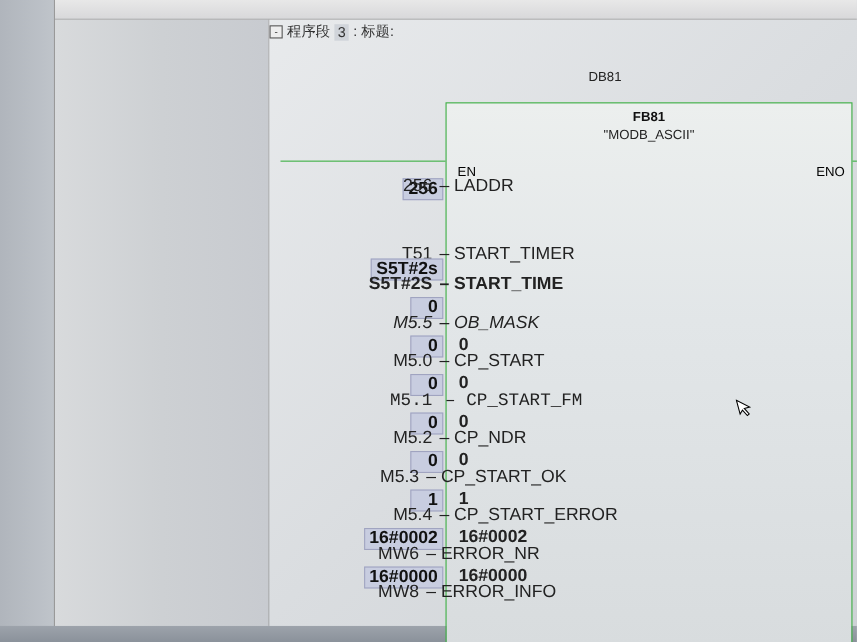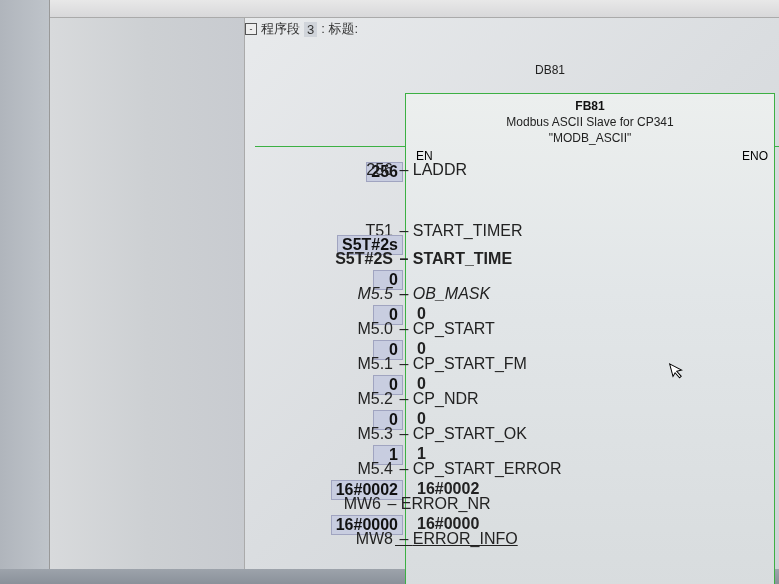--- a/index.html
+++ b/index.html
@@ -209,54 +209,53 @@
   </div>
 
   <div class="block-container">
     <div class="db-label">DB81</div>
 
     <div class="en-line"></div>
     <div class="eno-line"></div>
 
     <div class="fb-block">
       <div class="fb-title">FB81</div>
-      <div class="fb-subtitle">Modbus ASCII Slave for CP341</div>
       <div class="fb-modb">"MODB_ASCII"</div>
       <div class="en-label">EN</div>
       <div class="eno-label">ENO</div>
     </div>
 
     <div id="params-host">
         <div class="param-row" style="top: 99px; left: 20px; width: 128px; text-align: right;"><span class="param-value-box">256</span></div>
         <div class="param-row" style="top: 98px; left: 20px; width: 500px;"><span class="param-input" style="width: 120px;">256</span><span> – </span><span class="param-name">LADDR</span></div>
         <div class="param-row" style="top: 159px; left: 20px; width: 500px;"><span class="param-input" style="width: 120px;">T51</span><span> – </span><span class="param-name">START_TIMER</span></div>
         <div class="param-row" style="top: 172px; left: 20px; width: 128px; text-align: right;"><span class="param-value-box">S5T#2s</span></div>
         <div class="param-row" style="top: 187px; left: 20px; width: 500px; font-weight: bold;"><span class="param-input" style="width: 120px;">S5T#2S</span><span> – </span><span class="param-name">START_TIME</span></div>
         <div class="param-row" style="top: 207px; left: 20px; width: 128px; text-align: right;"><span class="param-value-box">0</span></div>
         <div class="param-row" style="top: 222px; left: 20px; width: 500px; font-style: italic;"><span class="param-input" style="width: 120px;">M5.5</span><span> – </span><span class="param-name">OB_MASK</span></div>
         <div class="param-row" style="top: 242px; left: 20px; width: 128px; text-align: right;"><span class="param-value-box">0</span></div>
         <div class="param-row" style="top: 257px; left: 20px; width: 500px;"><span class="param-input" style="width: 120px;">M5.0</span><span> – </span><span class="param-name">CP_START</span></div>
         <div class="param-row" style="top: 242px; left: 158px;"><span class="param-out-val" style="font-weight: bold;">0</span></div>
         <div class="param-row" style="top: 277px; left: 20px; width: 128px; text-align: right;"><span class="param-value-box">0</span></div>
-        <div class="param-row" style="top: 292px; left: 20px; width: 500px;"><span class="param-input" style="width: 120px;">M5.1</span><span> – </span><span class="param-name">CP_START_FM</span></div>
+        <div class="param-row" style="top: 292px; left: 20px; width: 500px; font-family: Liberation Mono, monospace;"><span class="param-input" style="width: 120px;">M5.1</span><span> – </span><span class="param-name">CP_START_FM</span></div>
         <div class="param-row" style="top: 277px; left: 158px;"><span class="param-out-val" style="font-weight: bold;">0</span></div>
         <div class="param-row" style="top: 312px; left: 20px; width: 128px; text-align: right;"><span class="param-value-box">0</span></div>
         <div class="param-row" style="top: 327px; left: 20px; width: 500px;"><span class="param-input" style="width: 120px;">M5.2</span><span> – </span><span class="param-name">CP_NDR</span></div>
         <div class="param-row" style="top: 312px; left: 158px;"><span class="param-out-val" style="font-weight: bold;">0</span></div>
         <div class="param-row" style="top: 347px; left: 20px; width: 128px; text-align: right;"><span class="param-value-box">0</span></div>
-        <div class="param-row" style="top: 362px; left: 20px; width: 500px;"><span class="param-input" style="width: 120px;">M5.3</span><span> – </span><span class="param-name">CP_START_OK</span></div>
+        <div class="param-row" style="top: 362px; left: 8px; width: 500px;"><span class="param-input" style="width: 120px;">M5.3</span><span> – </span><span class="param-name">CP_START_OK</span></div>
         <div class="param-row" style="top: 347px; left: 158px;"><span class="param-out-val" style="font-weight: bold;">0</span></div>
         <div class="param-row" style="top: 382px; left: 20px; width: 128px; text-align: right;"><span class="param-value-box">1</span></div>
         <div class="param-row" style="top: 397px; left: 20px; width: 500px;"><span class="param-input" style="width: 120px;">M5.4</span><span> – </span><span class="param-name">CP_START_ERROR</span></div>
         <div class="param-row" style="top: 382px; left: 158px;"><span class="param-out-val" style="font-weight: bold;">1</span></div>
         <div class="param-row" style="top: 417px; left: 20px; width: 128px; text-align: right;"><span class="param-value-box">16#0002</span></div>
         <div class="param-row" style="top: 432px; left: 8px; width: 500px;"><span class="param-input" style="width: 120px;">MW6</span><span> – </span><span class="param-name">ERROR_NR</span></div>
         <div class="param-row" style="top: 417px; left: 158px;"><span class="param-out-val" style="font-weight: bold;">16#0002</span></div>
         <div class="param-row" style="top: 452px; left: 20px; width: 128px; text-align: right;"><span class="param-value-box">16#0000</span></div>
-        <div class="param-row" style="top: 467px; left: 20px; width: 500px; text-decoration: underline;"><span class="param-input" style="width: 120px;">MW8</span><span> – </span><span class="param-name">ERROR_INFO</span></div>
+        <div class="param-row" style="top: 467px; left: 8px; width: 500px;"><span class="param-input" style="width: 120px;">MW8</span><span> – </span><span class="param-name">ERROR_INFO</span></div>
         <div class="param-row" style="top: 452px; left: 158px;"><span class="param-out-val" style="font-weight: bold;">16#0000</span></div>
       </div>
 
     <div class="cursor-arrow">
       <svg width="14" height="18" viewBox="0 0 14 18">
         <path d="M1 1 L1 14 L4 11 L7 17 L9 16 L6 10 L11 10 Z" fill="#fff" stroke="#000" stroke-width="1"></path>
       </svg>
     </div>
   </div>
 

